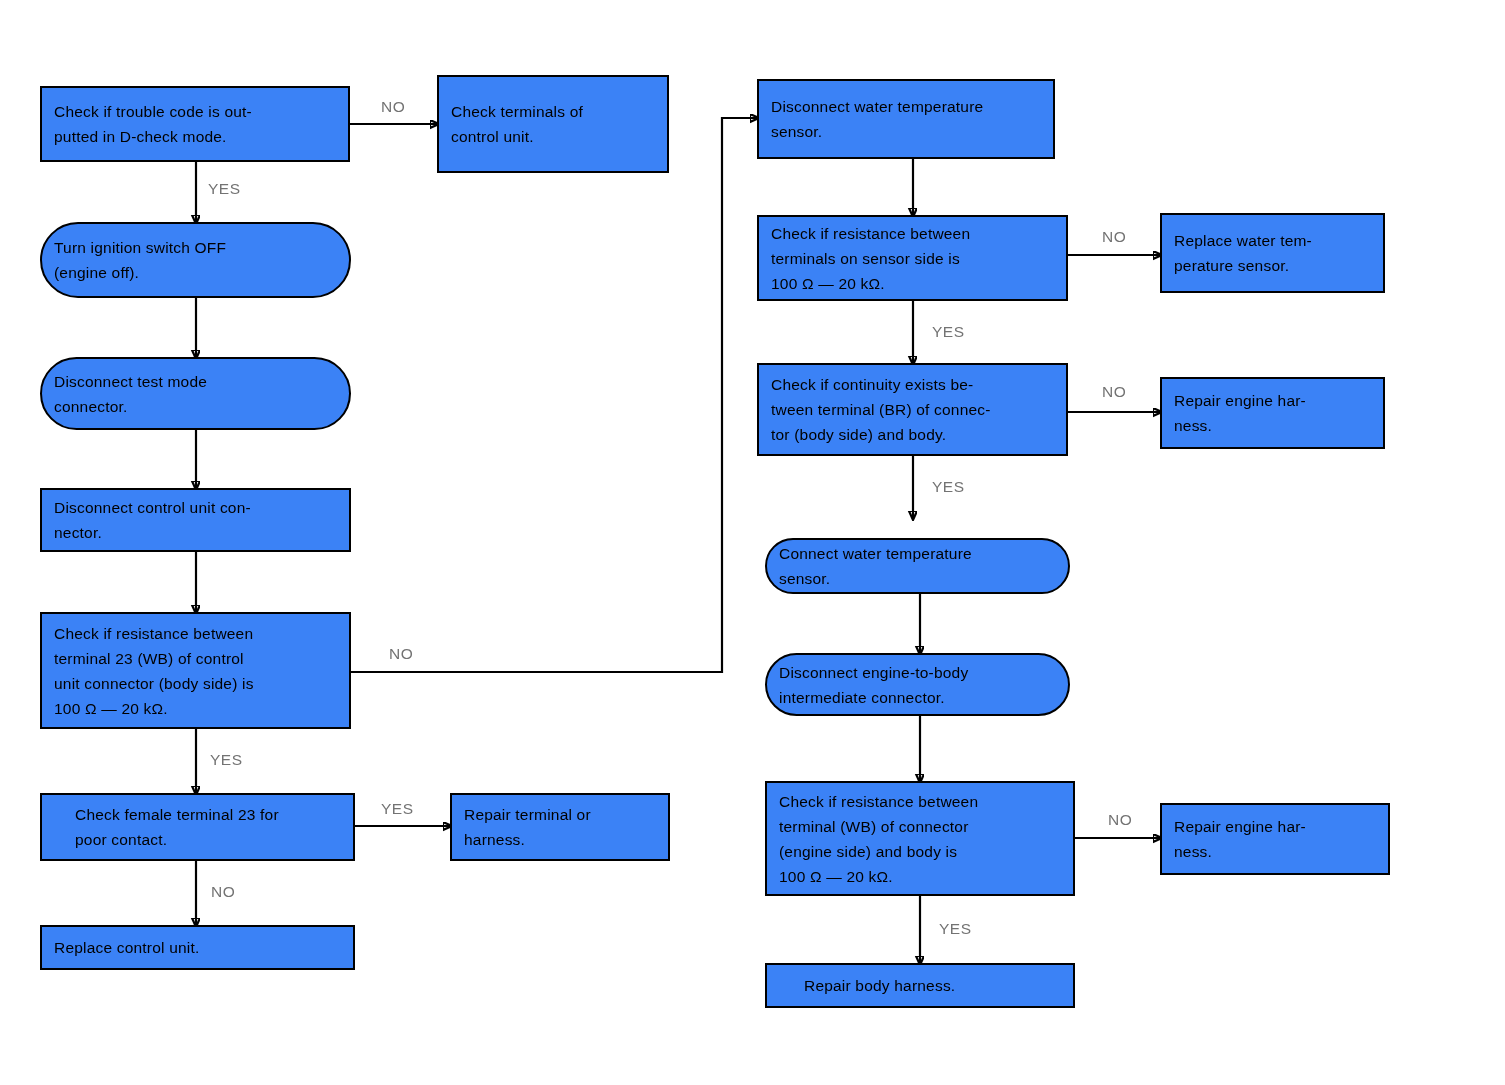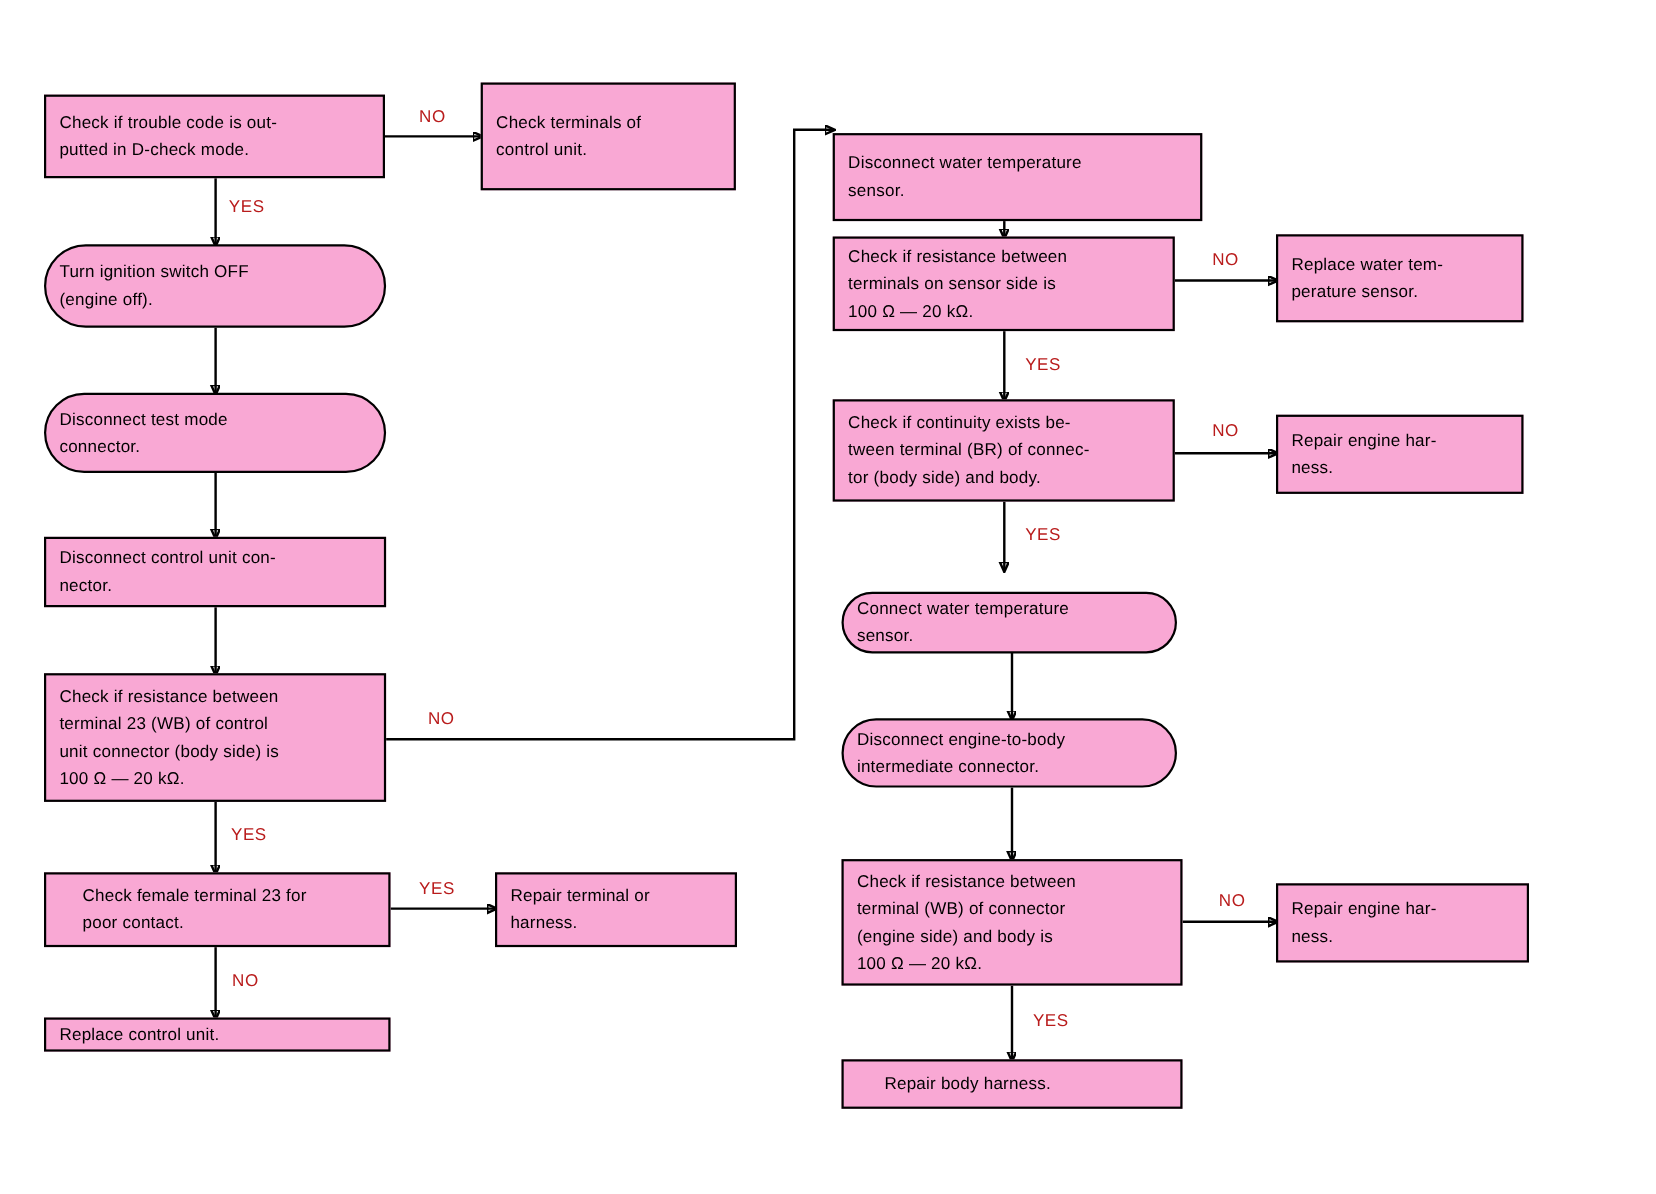--- a/index.html
+++ b/index.html
@@ -12,40 +12,40 @@
     width: 1505px;
     height: 1085px;
     background: #ffffff;
     font-family: "Liberation Sans", sans-serif;
     overflow: hidden;
   }
   .node {
     position: absolute;
     box-sizing: border-box;
     border: 2px solid #000000;
-    background: #f9a8d4;
+    background: #3b82f6;
     color: #000000;
     font-size: 15.5px;
     line-height: 25px;
     padding: 8px 12px;
     white-space: pre-line;
     letter-spacing: 0.2px;
   }
   .node.rounded {
     border-radius: 40px;
   }
   .node.center-v {
     display: flex;
     flex-direction: column;
     justify-content: center;
   }
   .label {
     position: absolute;
     font-size: 15.5px;
-    color: #b91c1c;
+    color: #737373;
     font-family: "Liberation Sans", sans-serif;
     letter-spacing: 0.5px;
     white-space: nowrap;
   }
   svg.links {
     position: absolute;
     left: 0;
     top: 0;
     width: 1505px;
     height: 1085px;
@@ -125,23 +125,23 @@
 terminal 23 (WB) of control
 unit connector (body side) is
 100 Ω — 20 kΩ.</div>
 
   <div class="node center-v" style="left:40px; top:793px; width:315px; height:68px;padding-left:33px;">Check female terminal 23 for
 poor contact.</div>
 
   <div class="node center-v" style="left:450px; top:793px; width:220px; height:68px;">Repair terminal or
 harness.</div>
 
-  <div class="node center-v" style="left:40px; top:925px; width:315px; height:31px;">Replace control unit.</div>
+  <div class="node center-v" style="left:40px; top:925px; width:315px; height:45px;">Replace control unit.</div>
 
-  <div class="node center-v" style="left:757px; top:79px; width:336px; height:80px;margin-top:42px;">Disconnect water temperature
+  <div class="node center-v" style="left:757px; top:79px; width:298px; height:80px;">Disconnect water temperature
 sensor.</div>
 
   <div class="node center-v" style="left:757px; top:215px; width:311px; height:86px;">Check if resistance between
 terminals on sensor side is
 100 Ω — 20 kΩ.</div>
 
   <div class="node center-v" style="left:757px; top:363px; width:311px; height:93px;">Check if continuity exists be-
 tween terminal (BR) of connec-
 tor (body side) and body.</div>
 

